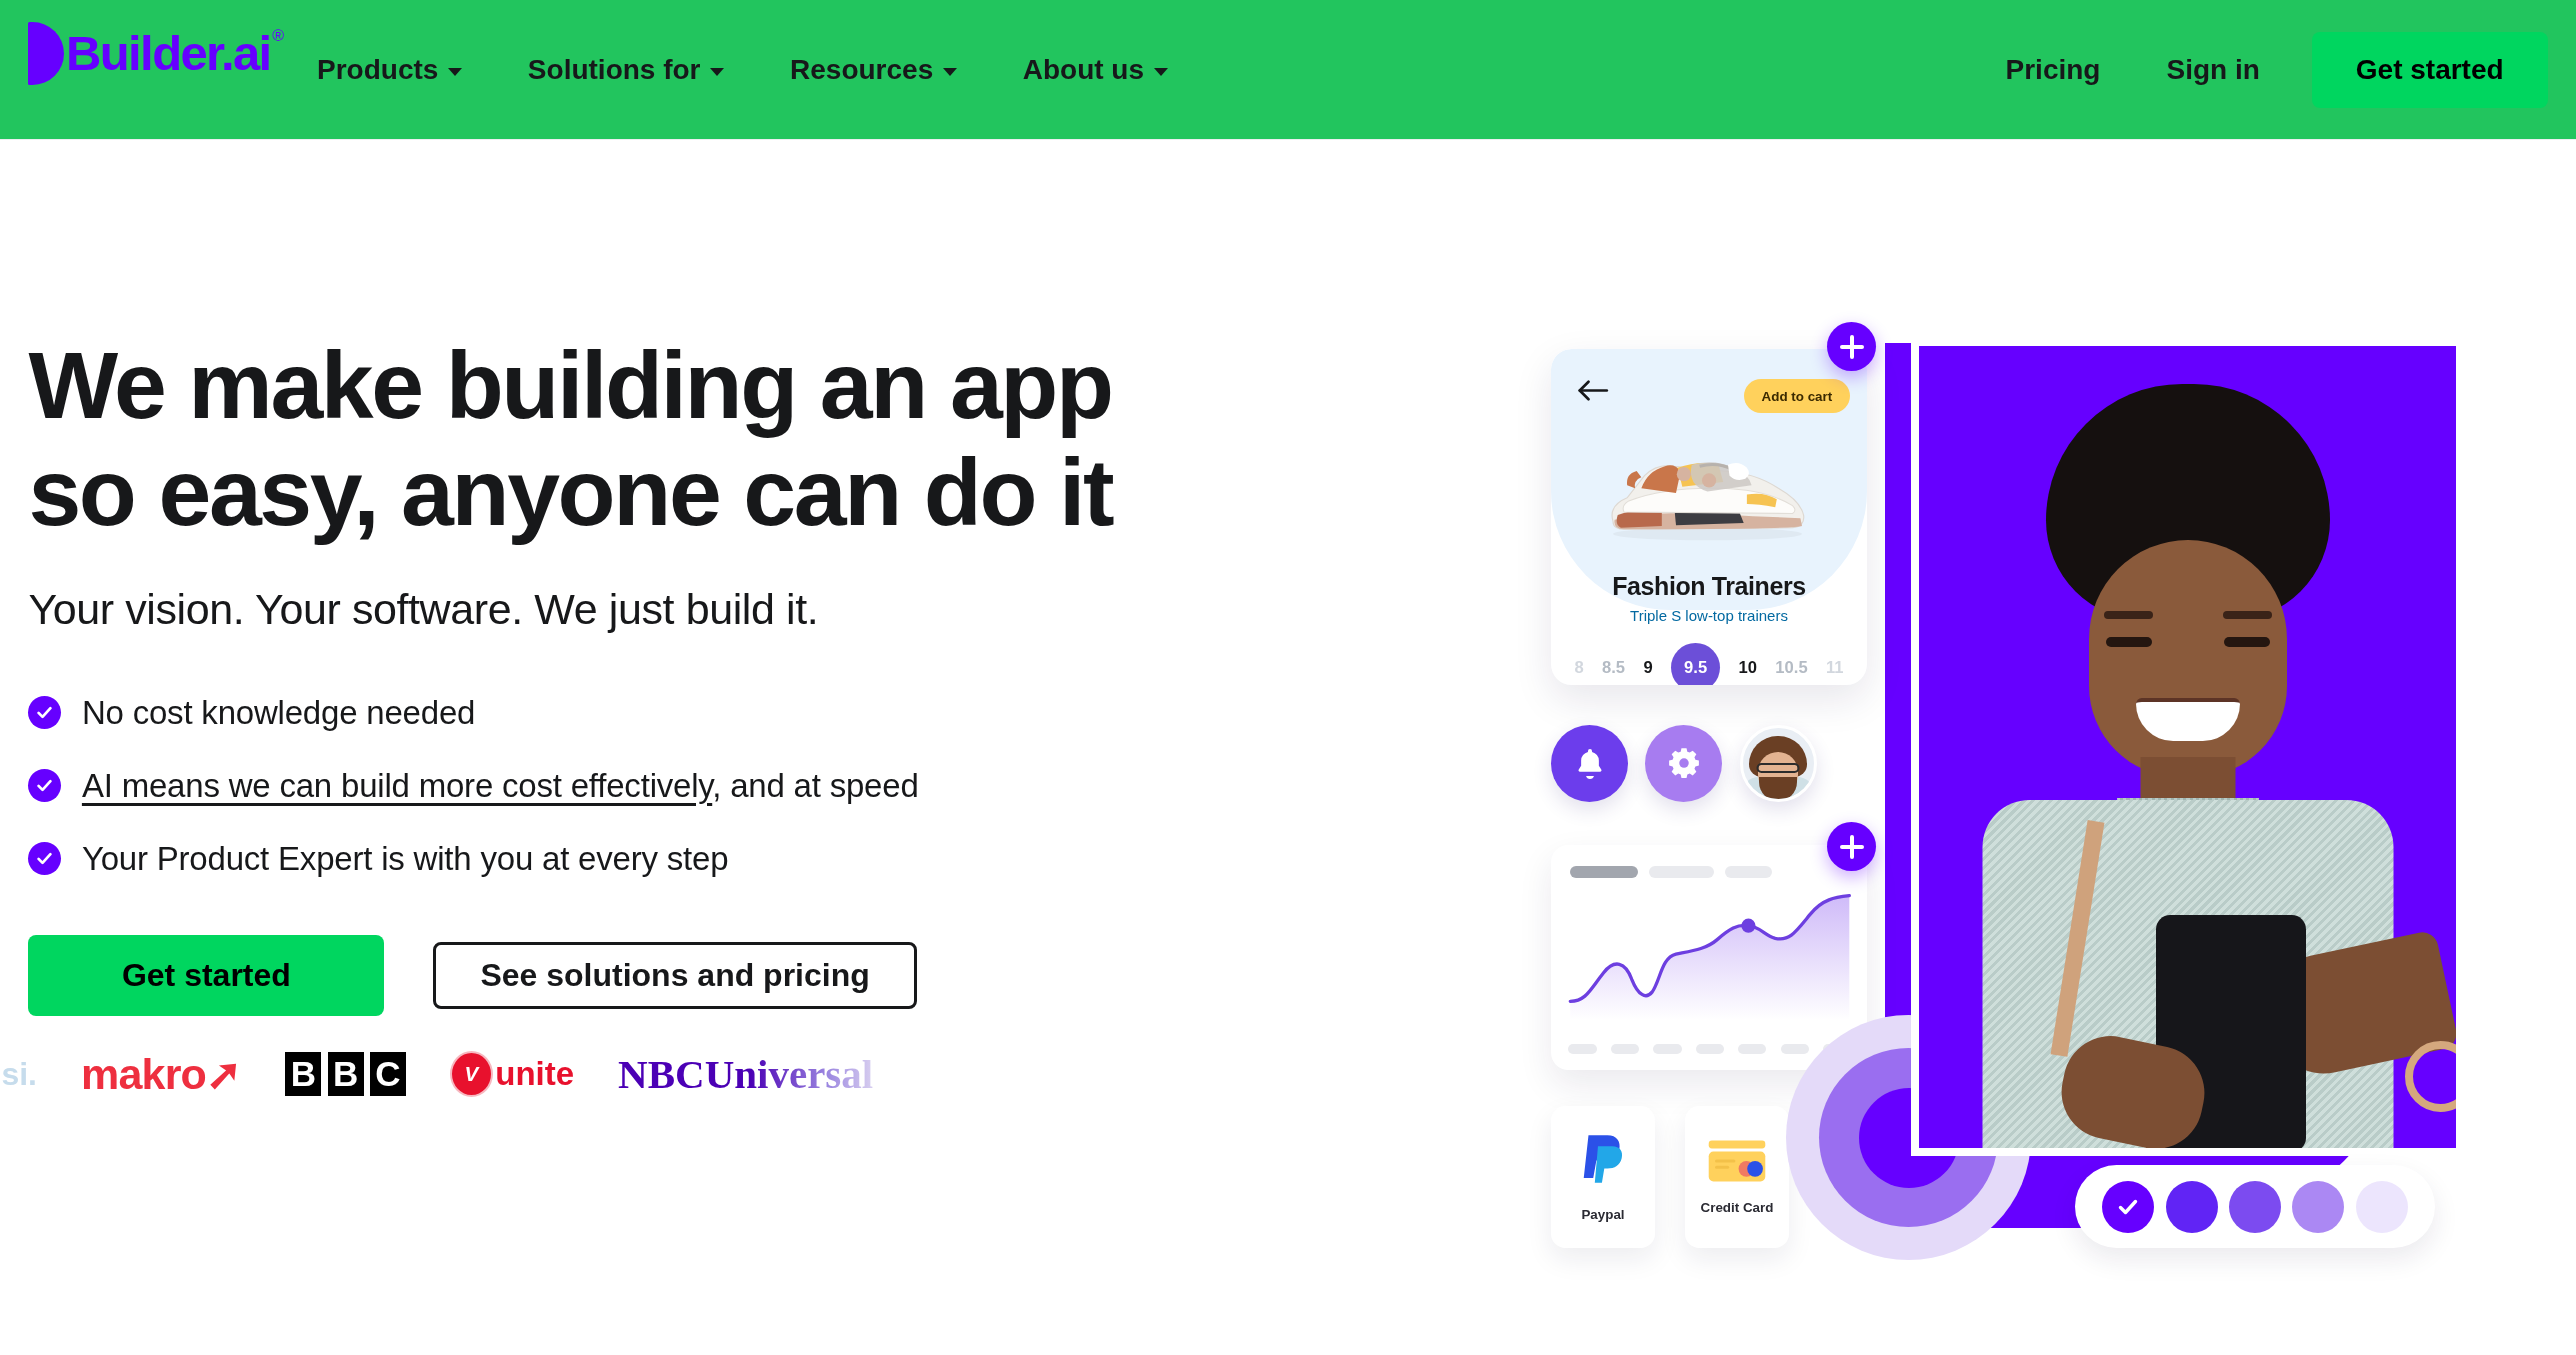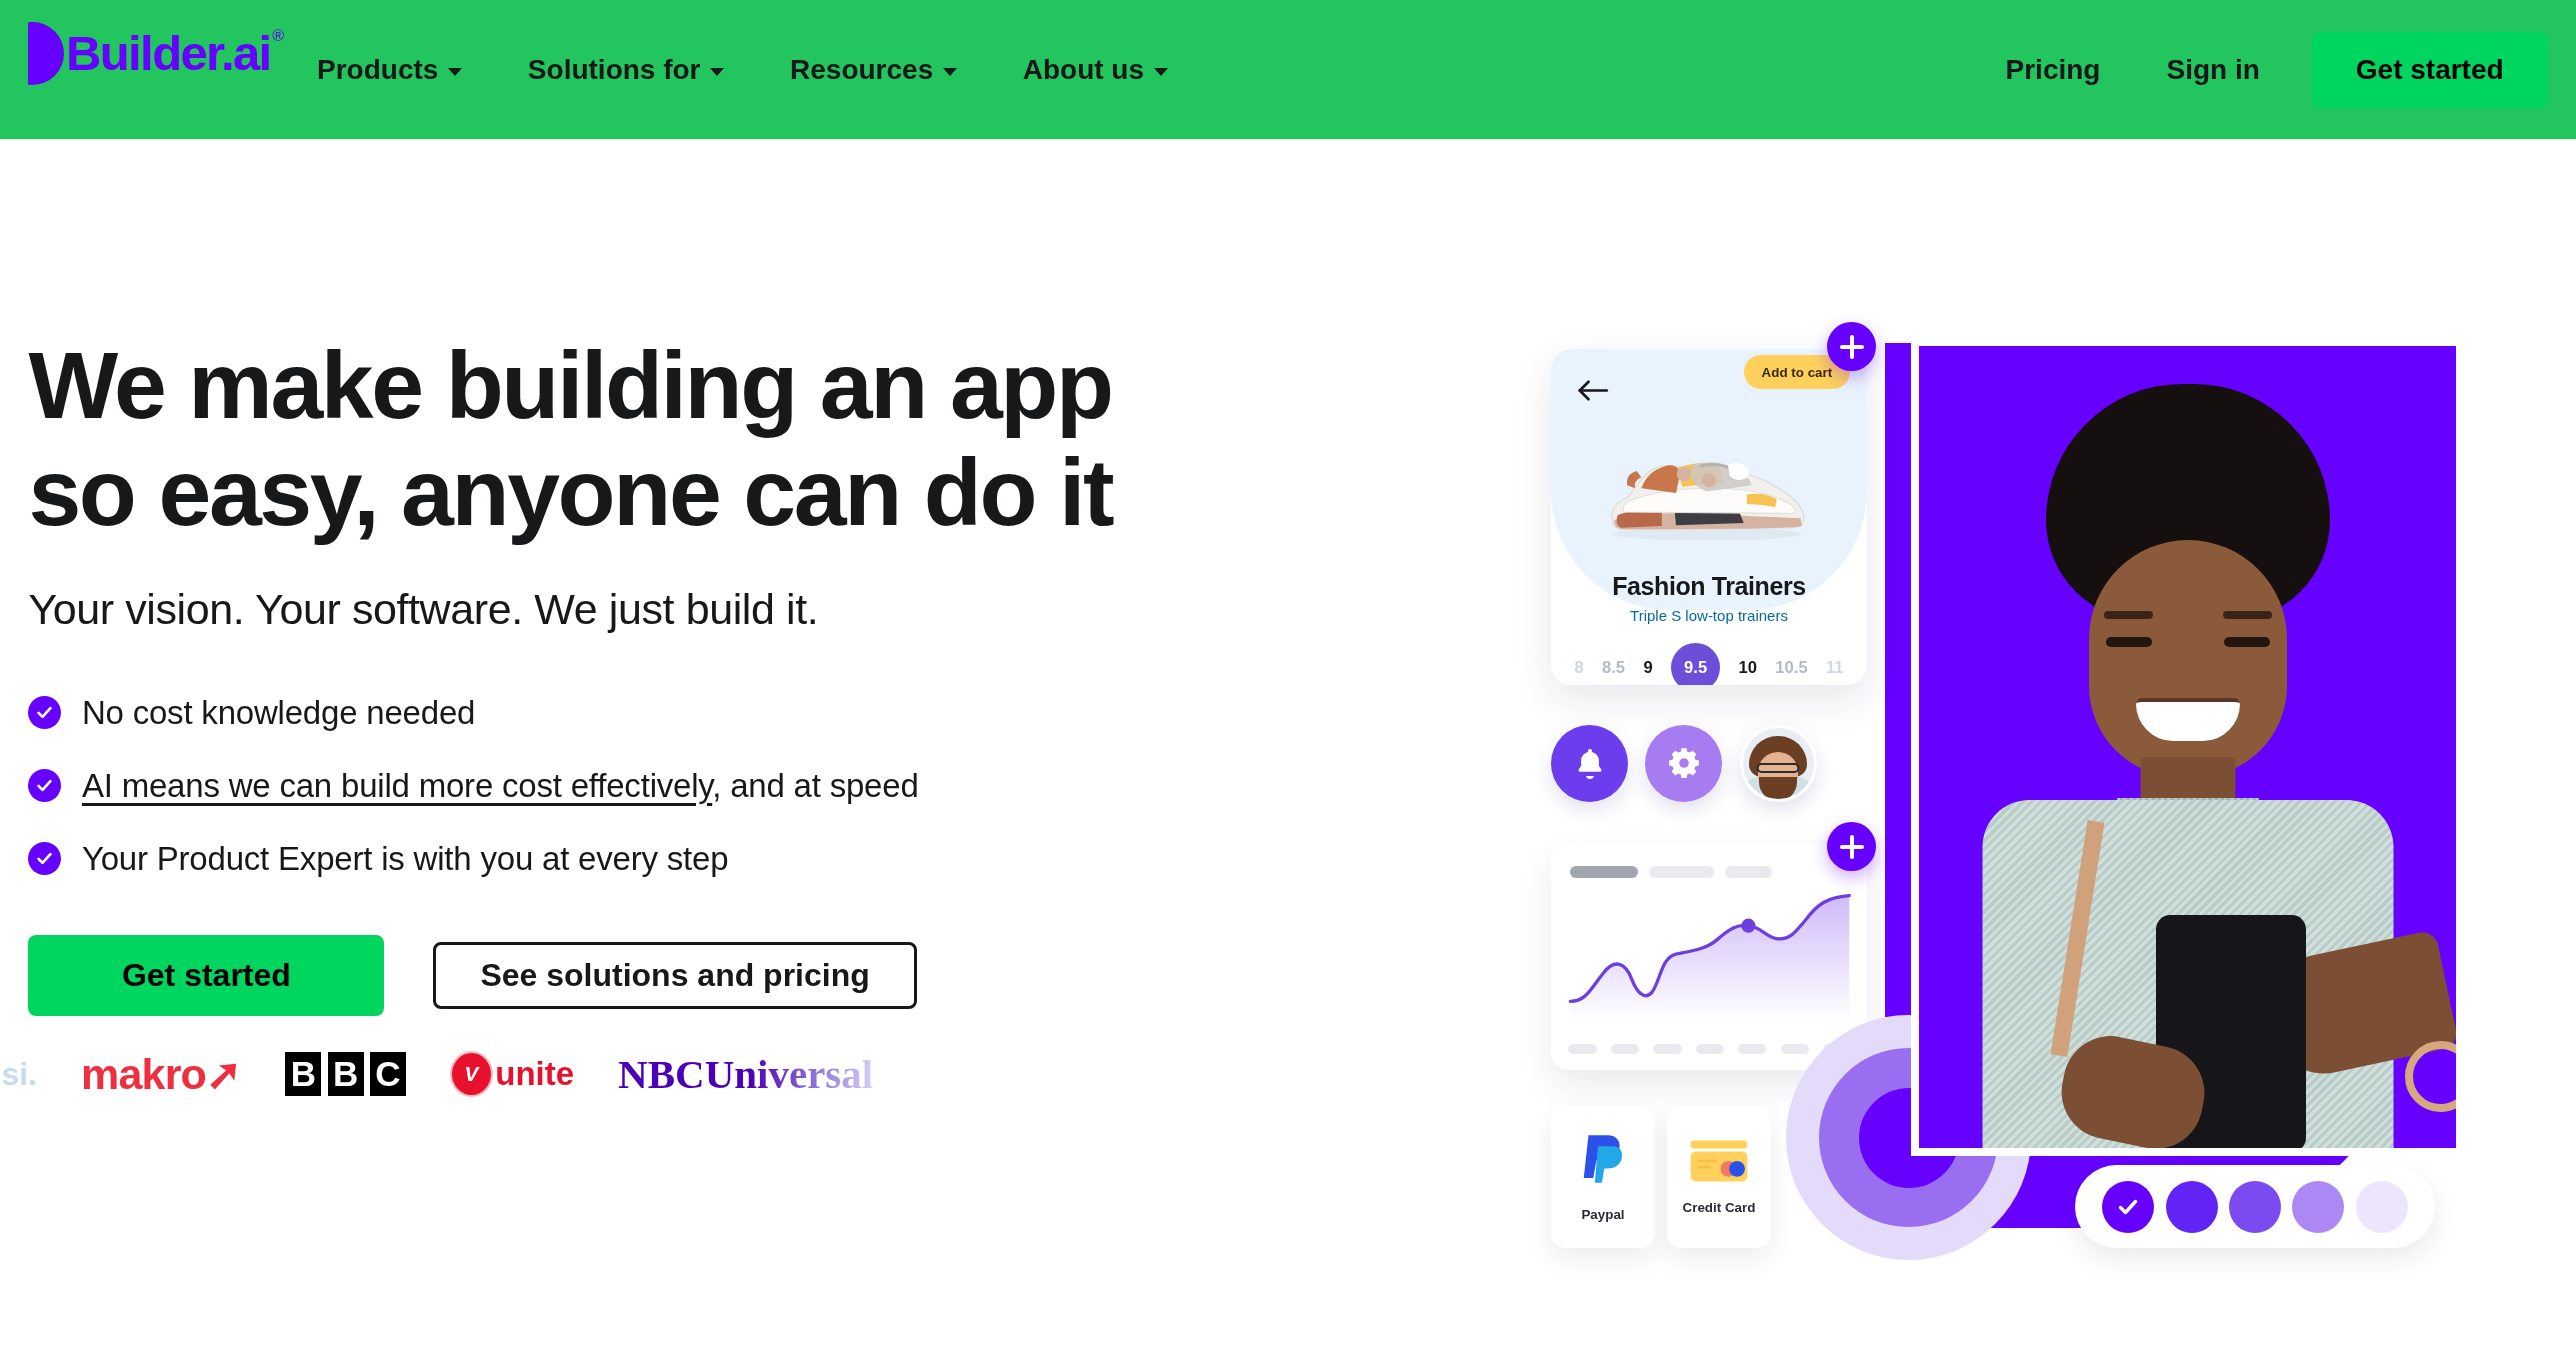--- a/index.html
+++ b/index.html
@@ -235,21 +235,21 @@
   }
   .shoe-bg {
     position: absolute; left: 0; top: 0; width: 316px; height: 261px;
     background: #e8f3fd; border-radius: 20.5px 20.5px 119px 119px;
   }
   .shoe-back-arrow {
     position: absolute; left: 24px; top: 28.4px; width: 35px; height: 27px;
     cursor: pointer;
   }
   .pill-cart {
-    position: absolute; right: 17.4px; top: 6px;
+    position: absolute; right: 17.4px; top: 30px;
     background: #ffd15c; color: #3b2a00;
     font-size: 13.4px; font-weight: 700;
     padding: 9.5px 17.4px; border-radius: 24px; cursor: pointer;
   }
   .shoe-art { position:absolute; left: 38px; top: 70px; width: 237px; height: 126px; }
   .shoe-title {
     position:absolute; left:0; top: 223px; width:100%; text-align:center;
     font-size: 25px; font-weight: 800; color:#17181a; letter-spacing:-0.4px;
   }
   .shoe-sub {
@@ -308,21 +308,21 @@
     overflow:hidden;
   }
   .tabs { position:absolute; left: 19px; top: 20.5px; display:flex; gap: 11px; }
   .tab-pill { height: 12.6px; border-radius: 7.1px; background:#e9eaee; }
   .tab-pill.active { background:#a2a6ae; }
   .chart-svg { position:absolute; left: 8px; top: 46px; }
   .xlabels { position:absolute; left: 17.4px; bottom: 16px; width: 283px; display:flex; justify-content: space-between; }
   .xlabel { width: 28.4px; height: 10.3px; border-radius: 5.5px; background:#e9eaee; }
 
   
-  .pay-row { position:absolute; left: 65px; top: 806px; display:flex; gap: 12px; }
+  .pay-row { position:absolute; left: 65px; top: 806px; display:flex; gap: 30px; }
   .pay-card {
     width: 104px; height: 142px; background:#fff; border-radius: 14.2px;
     box-shadow: 0 11px 27px rgba(30,20,70,.08);
     display:flex; flex-direction:column; align-items:center; justify-content:center; gap: 17.4px;
     cursor:pointer;
   }
   .pay-label { font-size: 13.4px; font-weight: 600; color:#2b2b33; }
 
   
   .rings { position:absolute; left: 300px; top: 715px; width: 245px; height: 245px; }

